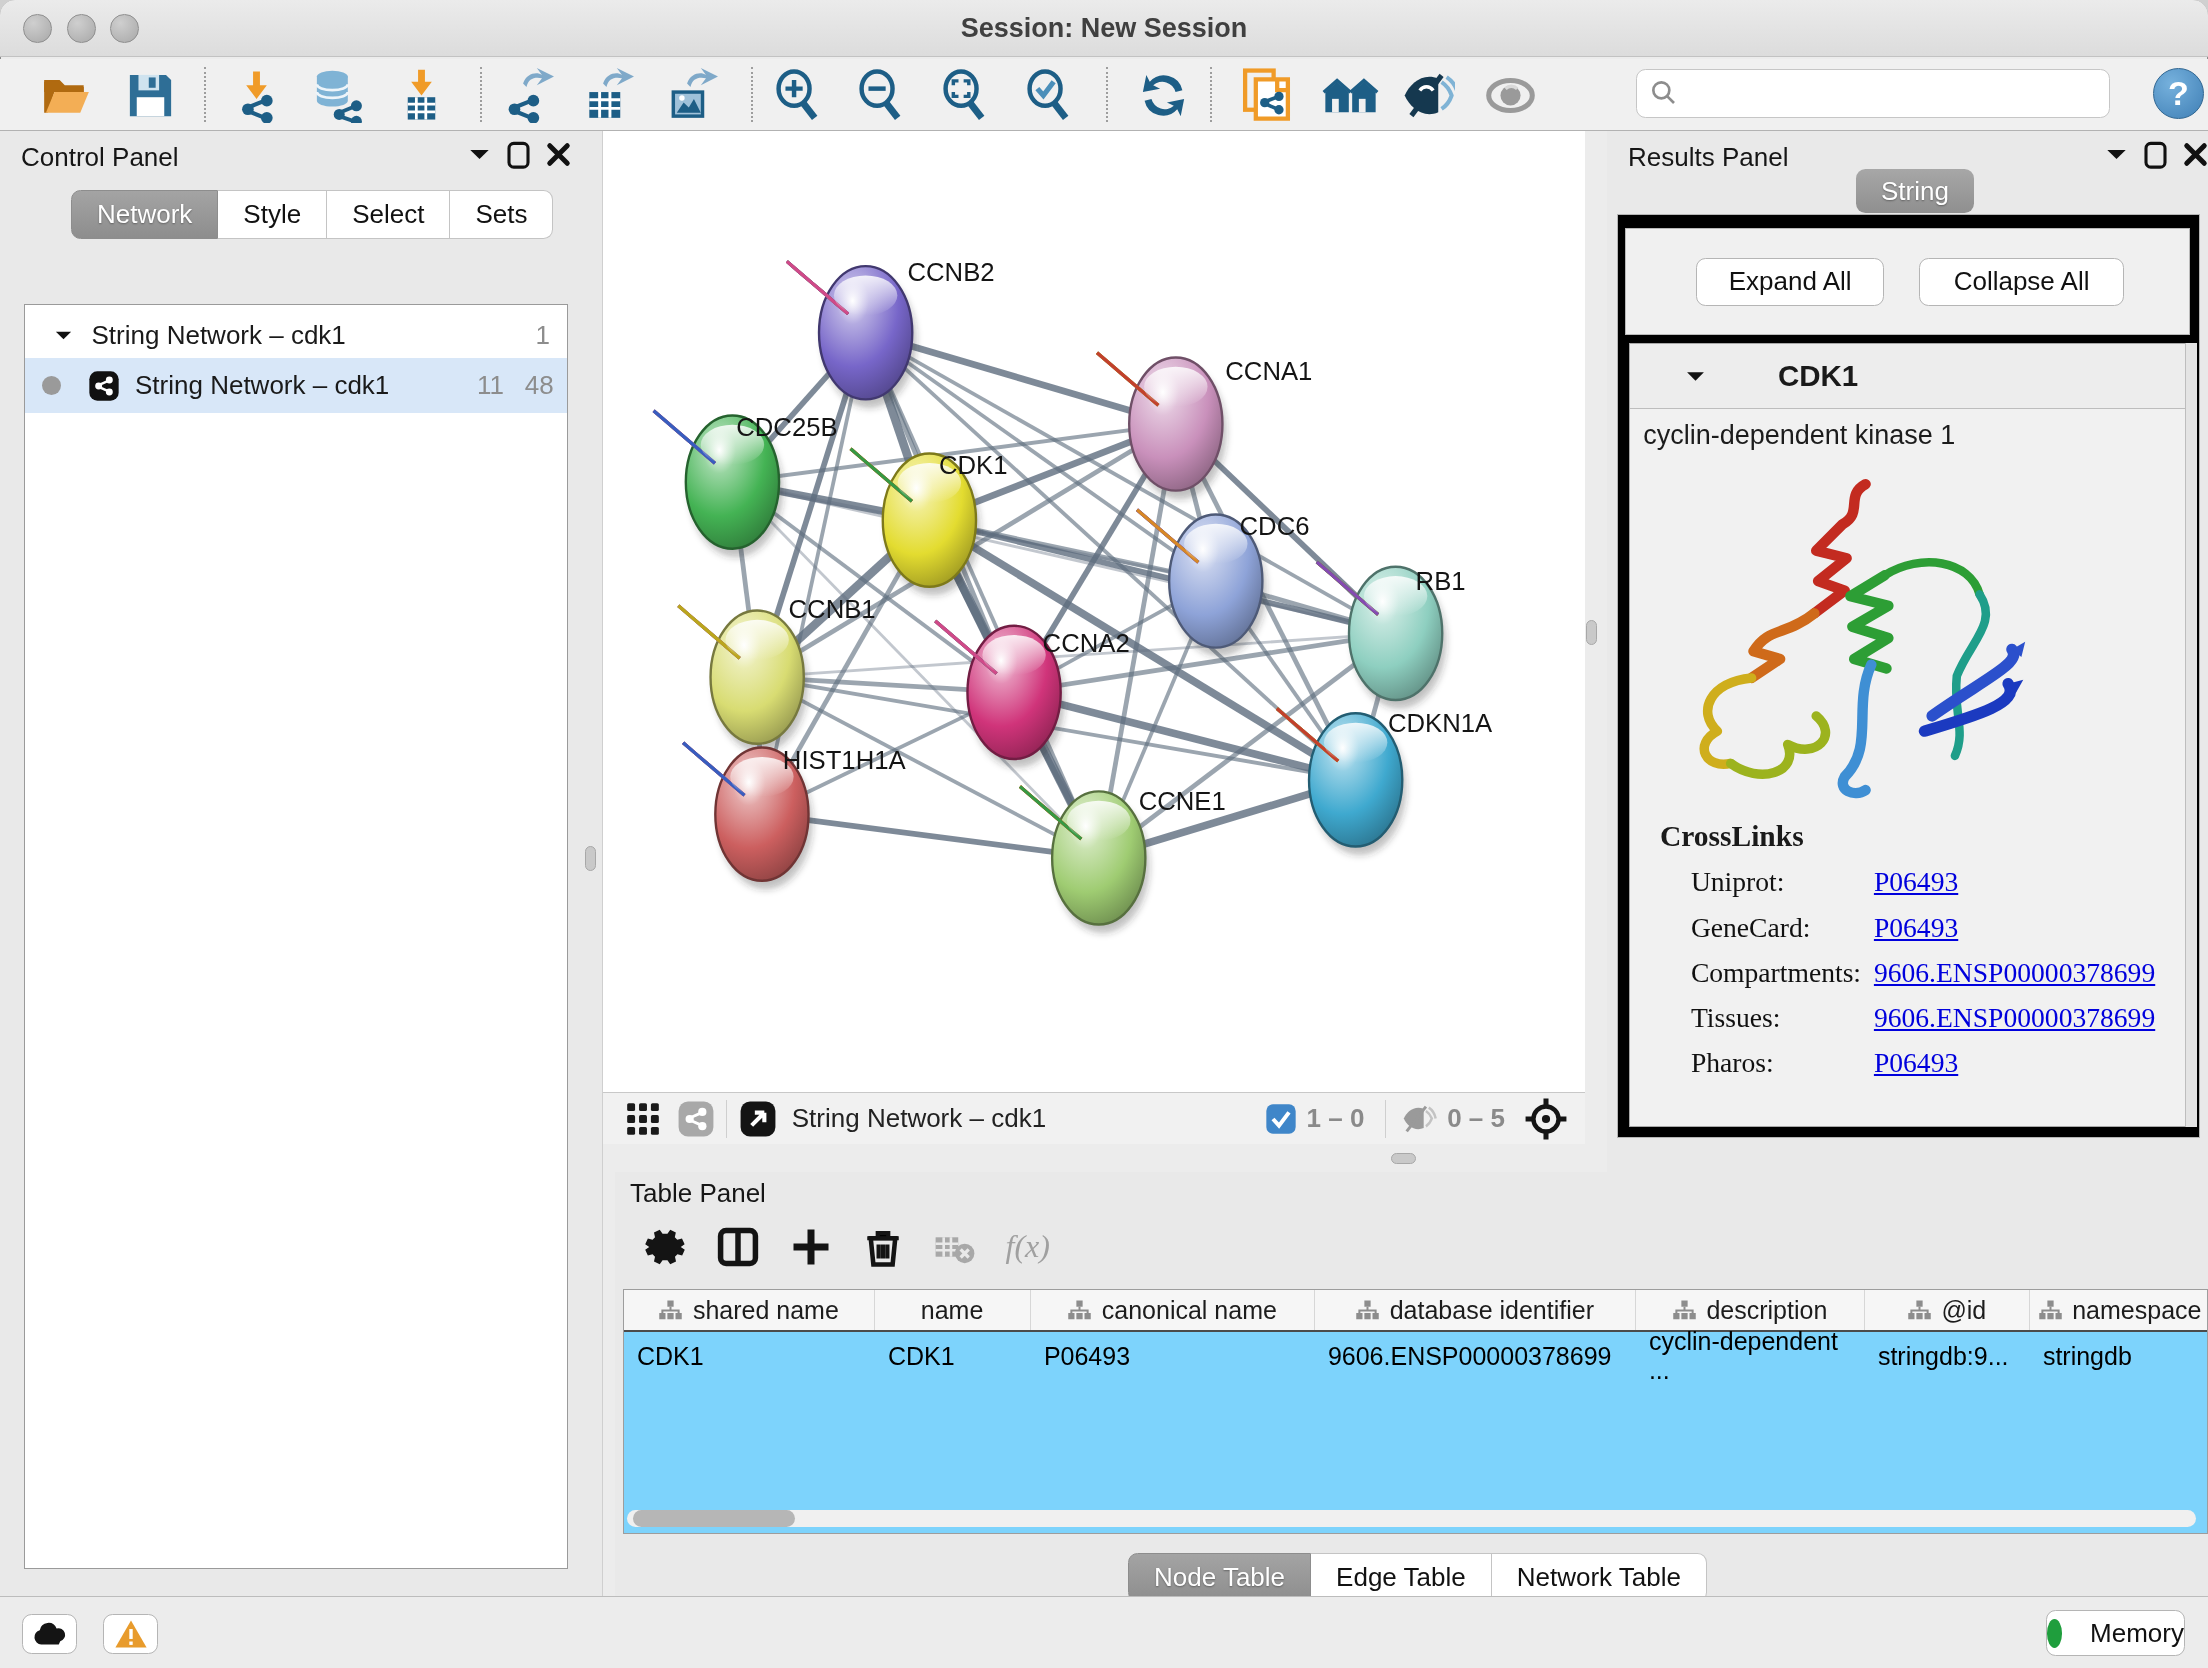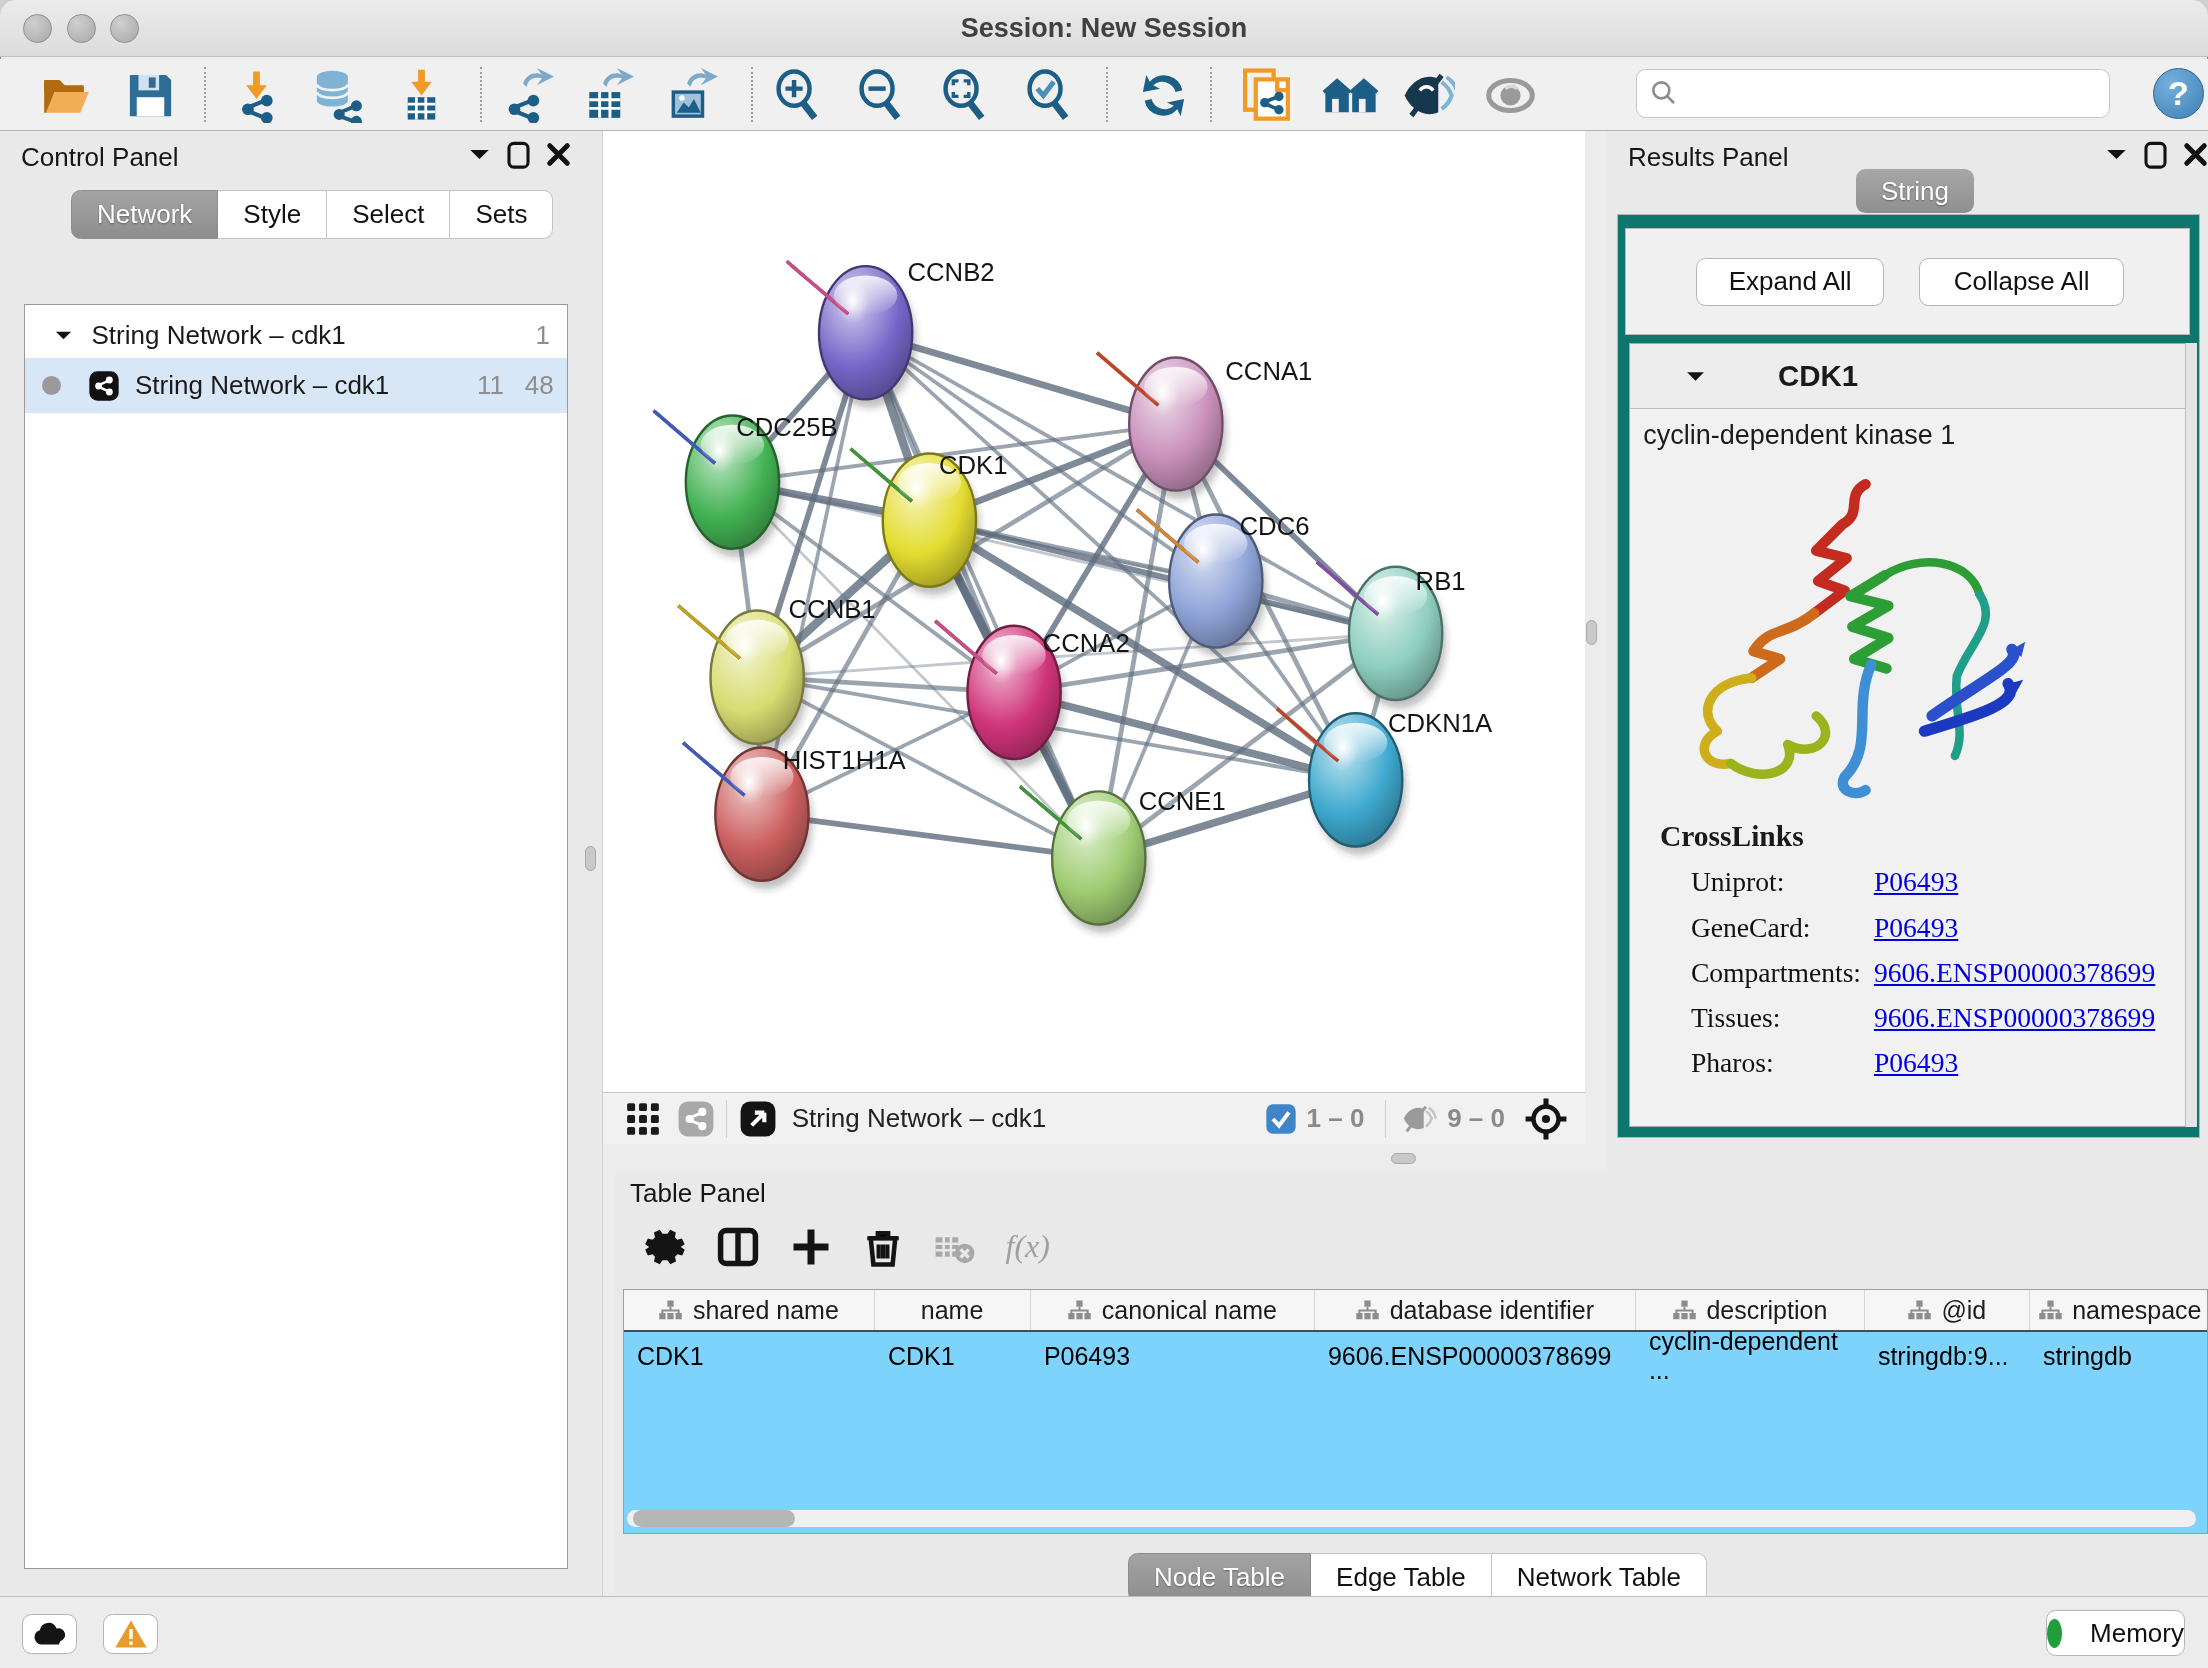--- a/index.html
+++ b/index.html
@@ -51,21 +51,21 @@
   .nt-sep{height:38px;border-left:1.9px solid #cfcfcf;margin:0 11.4px;}
   .nt-title{font-size:26px;color:#222;margin-left:15px;flex:1;}
   .nt-count{font-size:26px;color:#8a8a8a;margin:0 9.5px;font-weight:bold;}
   .gutter-dot{position:absolute;width:11.4px;height:25px;border-radius:5.7px;background:#cicici;
     background:#c9c9c9;border:1px solid #a8a8a8;}
   .gutter-dot.h{width:25px;height:11.4px;}
   
   .string-tab{position:absolute;left:249px;top:38px;height:44px;padding:0 25px;
     background:linear-gradient(#a7a7a7,#8f8f8f);border-radius:9.5px;color:#fff;font-size:26px;
     display:flex;align-items:center;text-shadow:0 1px 1.9px rgba(0,0,0,.35);}
-  .res-card{position:absolute;left:9.5px;top:83px;width:583px;height:924px;background:#0f766e;
+  .res-card{position:absolute;left:9.5px;top:83px;width:583px;height:924px;background:#000000;
     border:1.9px solid #b5b5b5;}
   .expand-box{position:absolute;left:7.6px;top:13.3px;width:565px;height:107px;background:#f0f0f0;border:1.9px solid #b9b9b9;}
   .btn{background:#fff;border:1.9px solid #b5b5b5;border-radius:9.5px;font-size:26px;
     display:flex;align-items:center;justify-content:center;color:#111;}
   .gene-box{position:absolute;left:11.4px;top:128px;width:559px;height:784px;background:#f1f1f1;border:1.9px solid #a8a8a8;}
   .gene-head{position:absolute;left:0;top:0;width:100%;height:65px;border-bottom:1.9px solid #bdbdbd;
     display:flex;align-items:center;background:#ededed;}
   .gene-name{font-size:29.5px;font-weight:bold;margin-left:72px;}
   .gene-desc{position:absolute;left:13.3px;top:76px;font-size:27px;color:#1c1c1c;}
   .crosslinks{position:absolute;left:0px;top:476px;width:100%;font-family:"Liberation Serif",serif;}
@@ -609,21 +609,21 @@
         <rect x="1" y="1" width="22" height="22" rx="5" fill="#3f86c9"></rect>
         <path d="M6 12l4.5 5L18 7" stroke="#fff" stroke-width="3" fill="none"></path>
       </svg>
     <div class="nt-count">1 – 0</div>
     <div class="nt-sep"></div>
     <svg width="40" height="34" viewBox="0 0 34 30">
         <path d="M22 6c-8-3.4-15 2.6-17.5 8.5C7 20.5 14 26.4 22 23z" fill="#9a9a9a"></path>
         <path d="M24 8c2.6 1.7 4.3 4.3 5.2 6.5-.9 2.6-2.6 5.2-5.2 7M26.5 5c2.6 1.7 5.2 5.2 6.1 9.5" stroke="#c3c3c3" stroke-width="2.2" fill="none"></path>
         <path d="M7 26L24 4" stroke="#9a9a9a" stroke-width="2.6"></path>
       </svg>
-    <div class="nt-count">9 – 0</div>
+    <div class="nt-count">0 – 5</div>
     <svg width="44" height="44" viewBox="0 0 28 28" style="margin:0 17px 0 9.5px">
         <circle cx="14" cy="14" r="8" fill="none" stroke="#141414" stroke-width="2.8"></circle>
         <circle cx="14" cy="14" r="2.6" fill="#141414"></circle>
         <path d="M14 1v6M14 21v6M1 14h6M21 14h6" stroke="#141414" stroke-width="3.2"></path>
       </svg>
   </div>
   <div class="gutter-dot" style="left:1586px;top:620px"></div>
   <div class="gutter-dot h" style="left:1391px;top:1153px"></div>
 
   <div class="results-panel">

